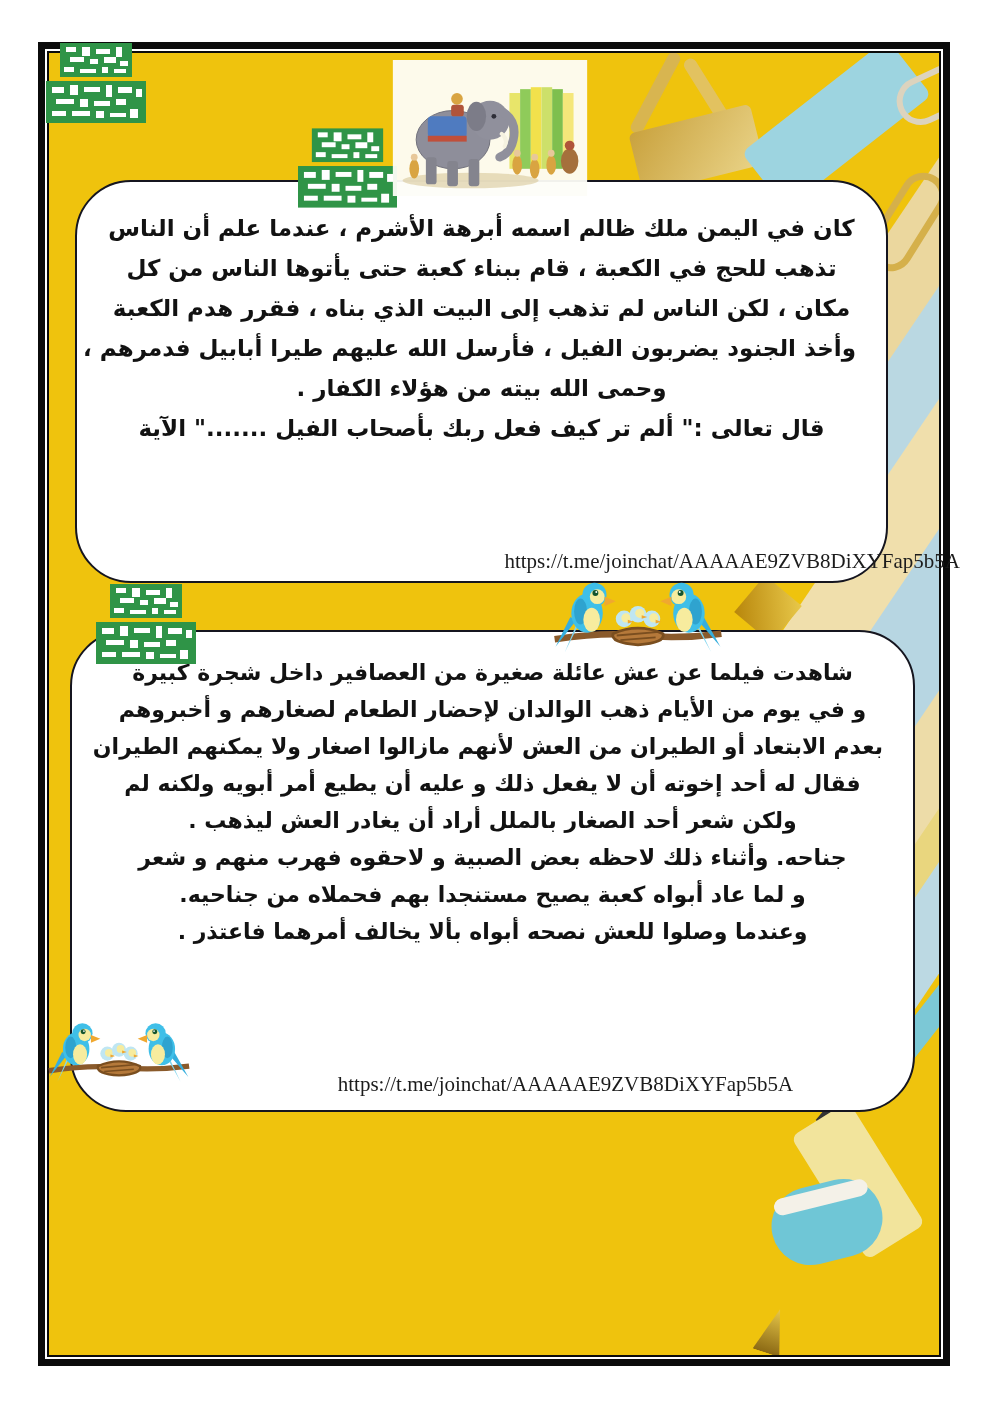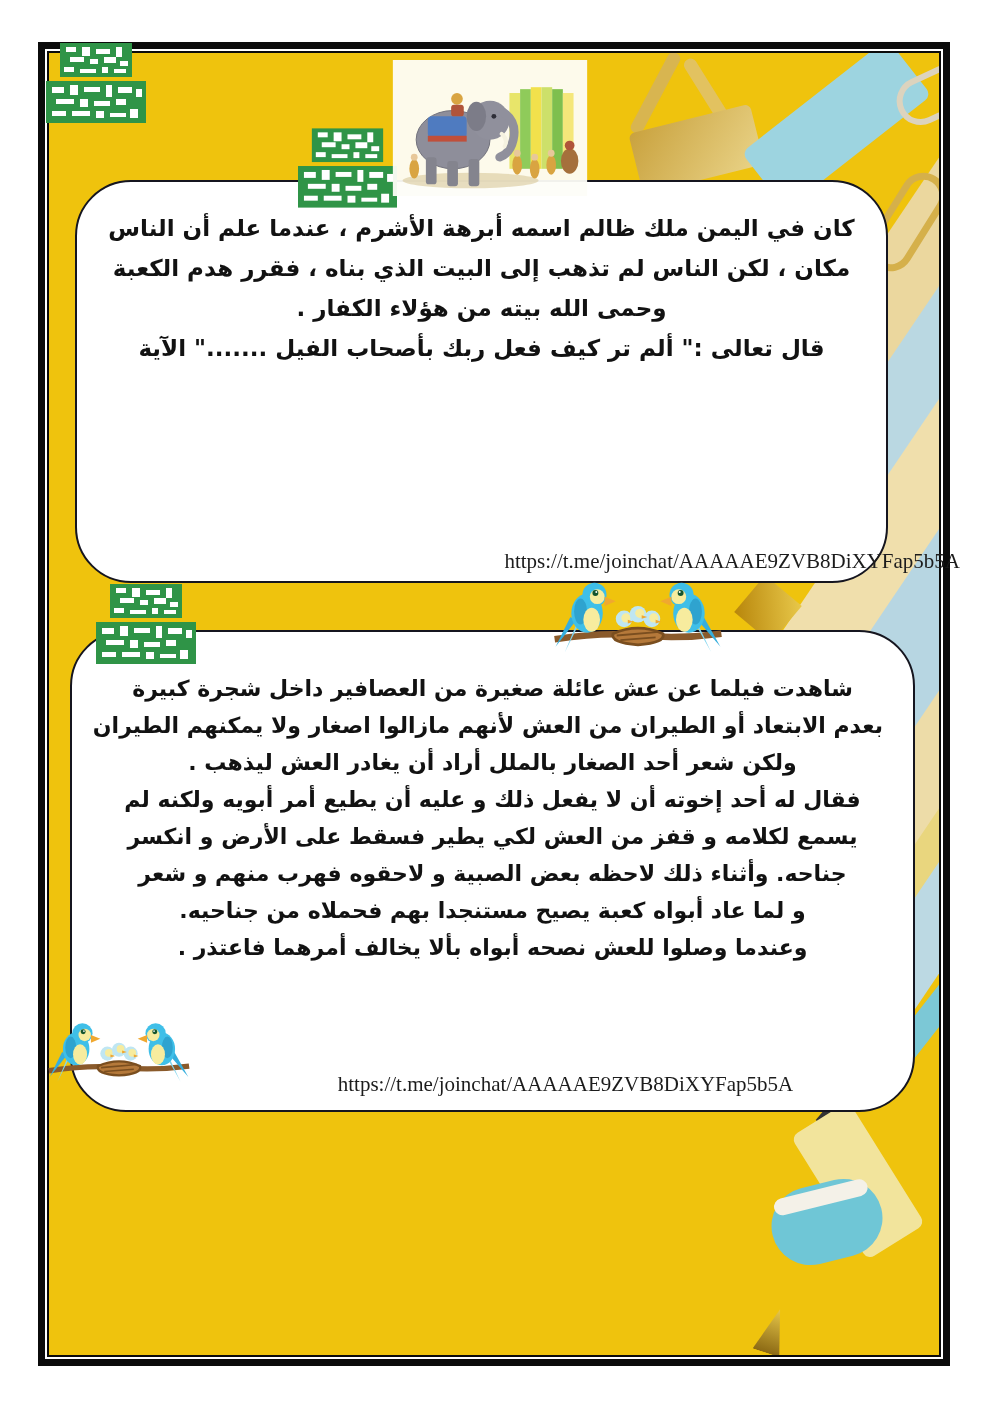--- a/index.html
+++ b/index.html
@@ -202,39 +202,41 @@
     <use href="#kufic"></use>
   </svg>
 
 <svg class="illus" style="left:392px;top:60px;z-index:6;" width="196" height="136">
     <use href="#elephant"></use>
   </svg>
 
 <div class="story-box" style="left:75px;top:180px;width:813px;height:403px;">
   <div class="story-text" style="padding:26px 30px 0 30px;text-align:center;">
     <div class="story-line b1-line">كان في اليمن ملك ظالم اسمه أبرهة الأشرم ، عندما علم أن الناس</div>
+    <div class="story-line b1-line">تذهب للحج في الكعبة ، قام ببناء كعبة حتى يأتوها الناس من كل</div>
     <div class="story-line b1-line">مكان ، لكن الناس لم تذهب إلى البيت الذي بناه ، فقرر هدم الكعبة</div>
+    <div class="story-line b1-line">وأخذ الجنود يضربون الفيل ، فأرسل الله عليهم طيرا أبابيل فدمرهم ،</div>
     <div class="story-line b1-line">وحمى الله بيته من هؤلاء الكفار .</div>
     <div class="story-line b1-line">قال تعالى :" ألم تر كيف فعل ربك بأصحاب الفيل ......." الآية</div>
   </div>
 </div>
 <a class="tg-link" style="left:478px;top:549px;width:482px;text-align:right;display:block;">https://t.me/joinchat/AAAAAE9ZVB8DiXYFap5b5A</a>
 
 <svg class="illus" style="left:543px;top:567px;z-index:7;" width="190" height="88">
     <use href="#birds"></use>
   </svg>
 <svg class="illus" style="left:45px;top:988px;z-index:7;" width="148" height="118">
     <use href="#birds"></use>
   </svg>
 
 <div class="story-box" style="left:70px;top:630px;width:845px;height:482px;">
-  <div class="story-text" style="padding:38px 30px 0 30px;">
+  <div class="story-text" style="padding:22px 30px 0 30px;">
     <div class="story-line b2-line">شاهدت فيلما عن عش عائلة صغيرة من العصافير داخل شجرة كبيرة</div>
+    <div class="story-line b2-line">و في يوم من الأيام ذهب الوالدان لإحضار الطعام لصغارهم و أخبروهم</div>
     <div class="story-line b2-line">بعدم الابتعاد أو الطيران من العش لأنهم مازالوا اصغار ولا يمكنهم الطيران</div>
+    <div class="story-line b2-line">فقال له أحد إخوته أن لا يفعل ذلك و عليه أن يطيع أمر أبويه ولكنه لم</div>
     <div class="story-line b2-line">ولكن  شعر أحد الصغار بالملل أراد أن يغادر العش ليذهب .</div>
-    <div class="story-line b2-line">فقال له أحد إخوته أن لا يفعل ذلك و عليه أن يطيع أمر أبويه ولكنه لم</div>
-    <div class="story-line b2-line">يسمع لكلامه و قفز من العش لكي يطير فسقط على الأرض و انكسر</div>
     <div class="story-line b2-line">جناحه. وأثناء ذلك لاحظه بعض الصبية و لاحقوه فهرب منهم و شعر</div>
     <div class="story-line b2-line">و لما عاد أبواه كعبة يصيح مستنجدا بهم فحملاه من جناحيه.</div>
     <div class="story-line b2-line">وعندما وصلوا للعش نصحه أبواه بألا يخالف أمرهما فاعتذر .</div>
   </div>
 </div>
 <a class="tg-link" style="left:318px;top:1072px;width:495px;text-align:center;display:block;">https://t.me/joinchat/AAAAAE9ZVB8DiXYFap5b5A</a>
 
 </body></html>

